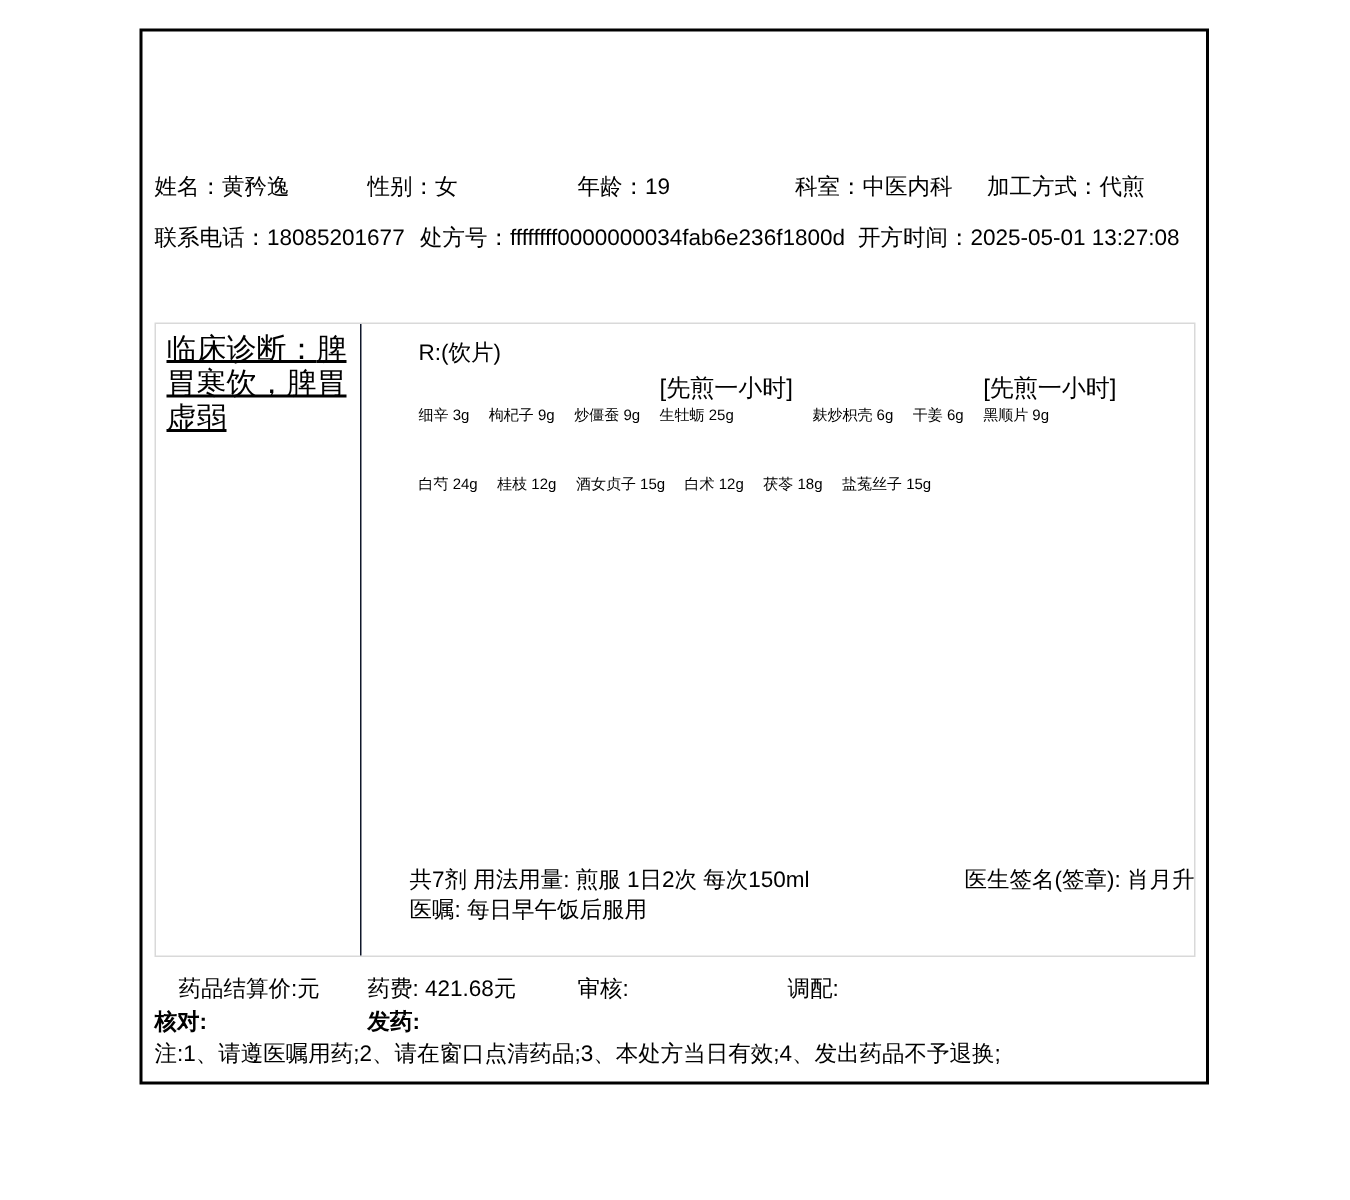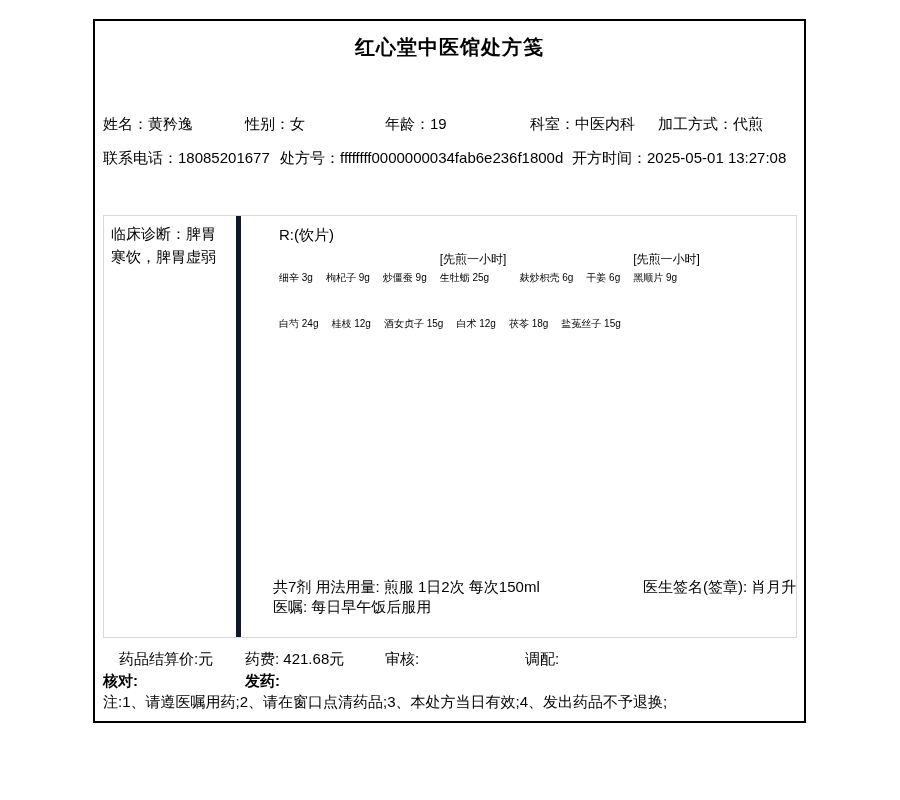--- a/index.html
+++ b/index.html
@@ -40,39 +40,40 @@
   .info-row2 .c2 { left: 477px; }
   .rx-box {
     position: absolute;
     left: 8px; top: 194px;
     width: 694px; height: 423px;
     border: 1px solid #d9d9d9;
     display: flex;
   }
   .diag-cell {
     width: 137px;
-    border-right: 5px solid #0f172a;
+    border-right: 1px solid #0f172a;
     padding: 6px 7px;
-    font-size: 15px;
+    font-size: 20px;
     line-height: 23px;
+    text-decoration: underline;
   }
   .rx-cell {
     flex: 1;
     position: relative;
     padding: 10px 10px 0 10px;
     font-size: 15px;
     margin-left: 28px;
   }
   .rx-label { font-size: 15px; }
   .med-rows { margin-top: 6px; }
   .med-row { display: flex; align-items: flex-end; }
   .med-row + .med-row { margin-top: 9px; align-items: center; }
   .med-item { margin-right: 13px; }
   .med-note {
-    font-size: 12px;
+    font-size: 16px;
     height: 17px;
     line-height: 17px;
     text-align: center;
     white-space: nowrap;
   }
   .med-text { font-size: 10px; line-height: 20px; white-space: nowrap; }
   .rx-footer {
     position: absolute;
     top: 361px; left: 4px; right: 6px;
     font-size: 15px;
@@ -95,21 +96,20 @@
     top: 672px; left: 8px;
     font-size: 15px;
     white-space: nowrap;
   }
 </style>
 </head>
 <body>
 
 <div class="sheet">
 
-  <div class="sheet-title">红心堂中医馆处方笺</div>
 
   <div class="info-row info-row1">
       <span class="cell c0"><span>姓名：</span><span>黄矜逸</span></span>
       <span class="cell c1"><span>性别：</span><span>女</span></span>
       <span class="cell c2"><span>年龄：</span><span>19</span></span>
       <span class="cell c3"><span>科室：</span><span>中医内科</span></span>
       <span class="cell c4"><span>加工方式：</span><span>代煎</span></span>
     </div>
 
   <div class="info-row info-row2">

